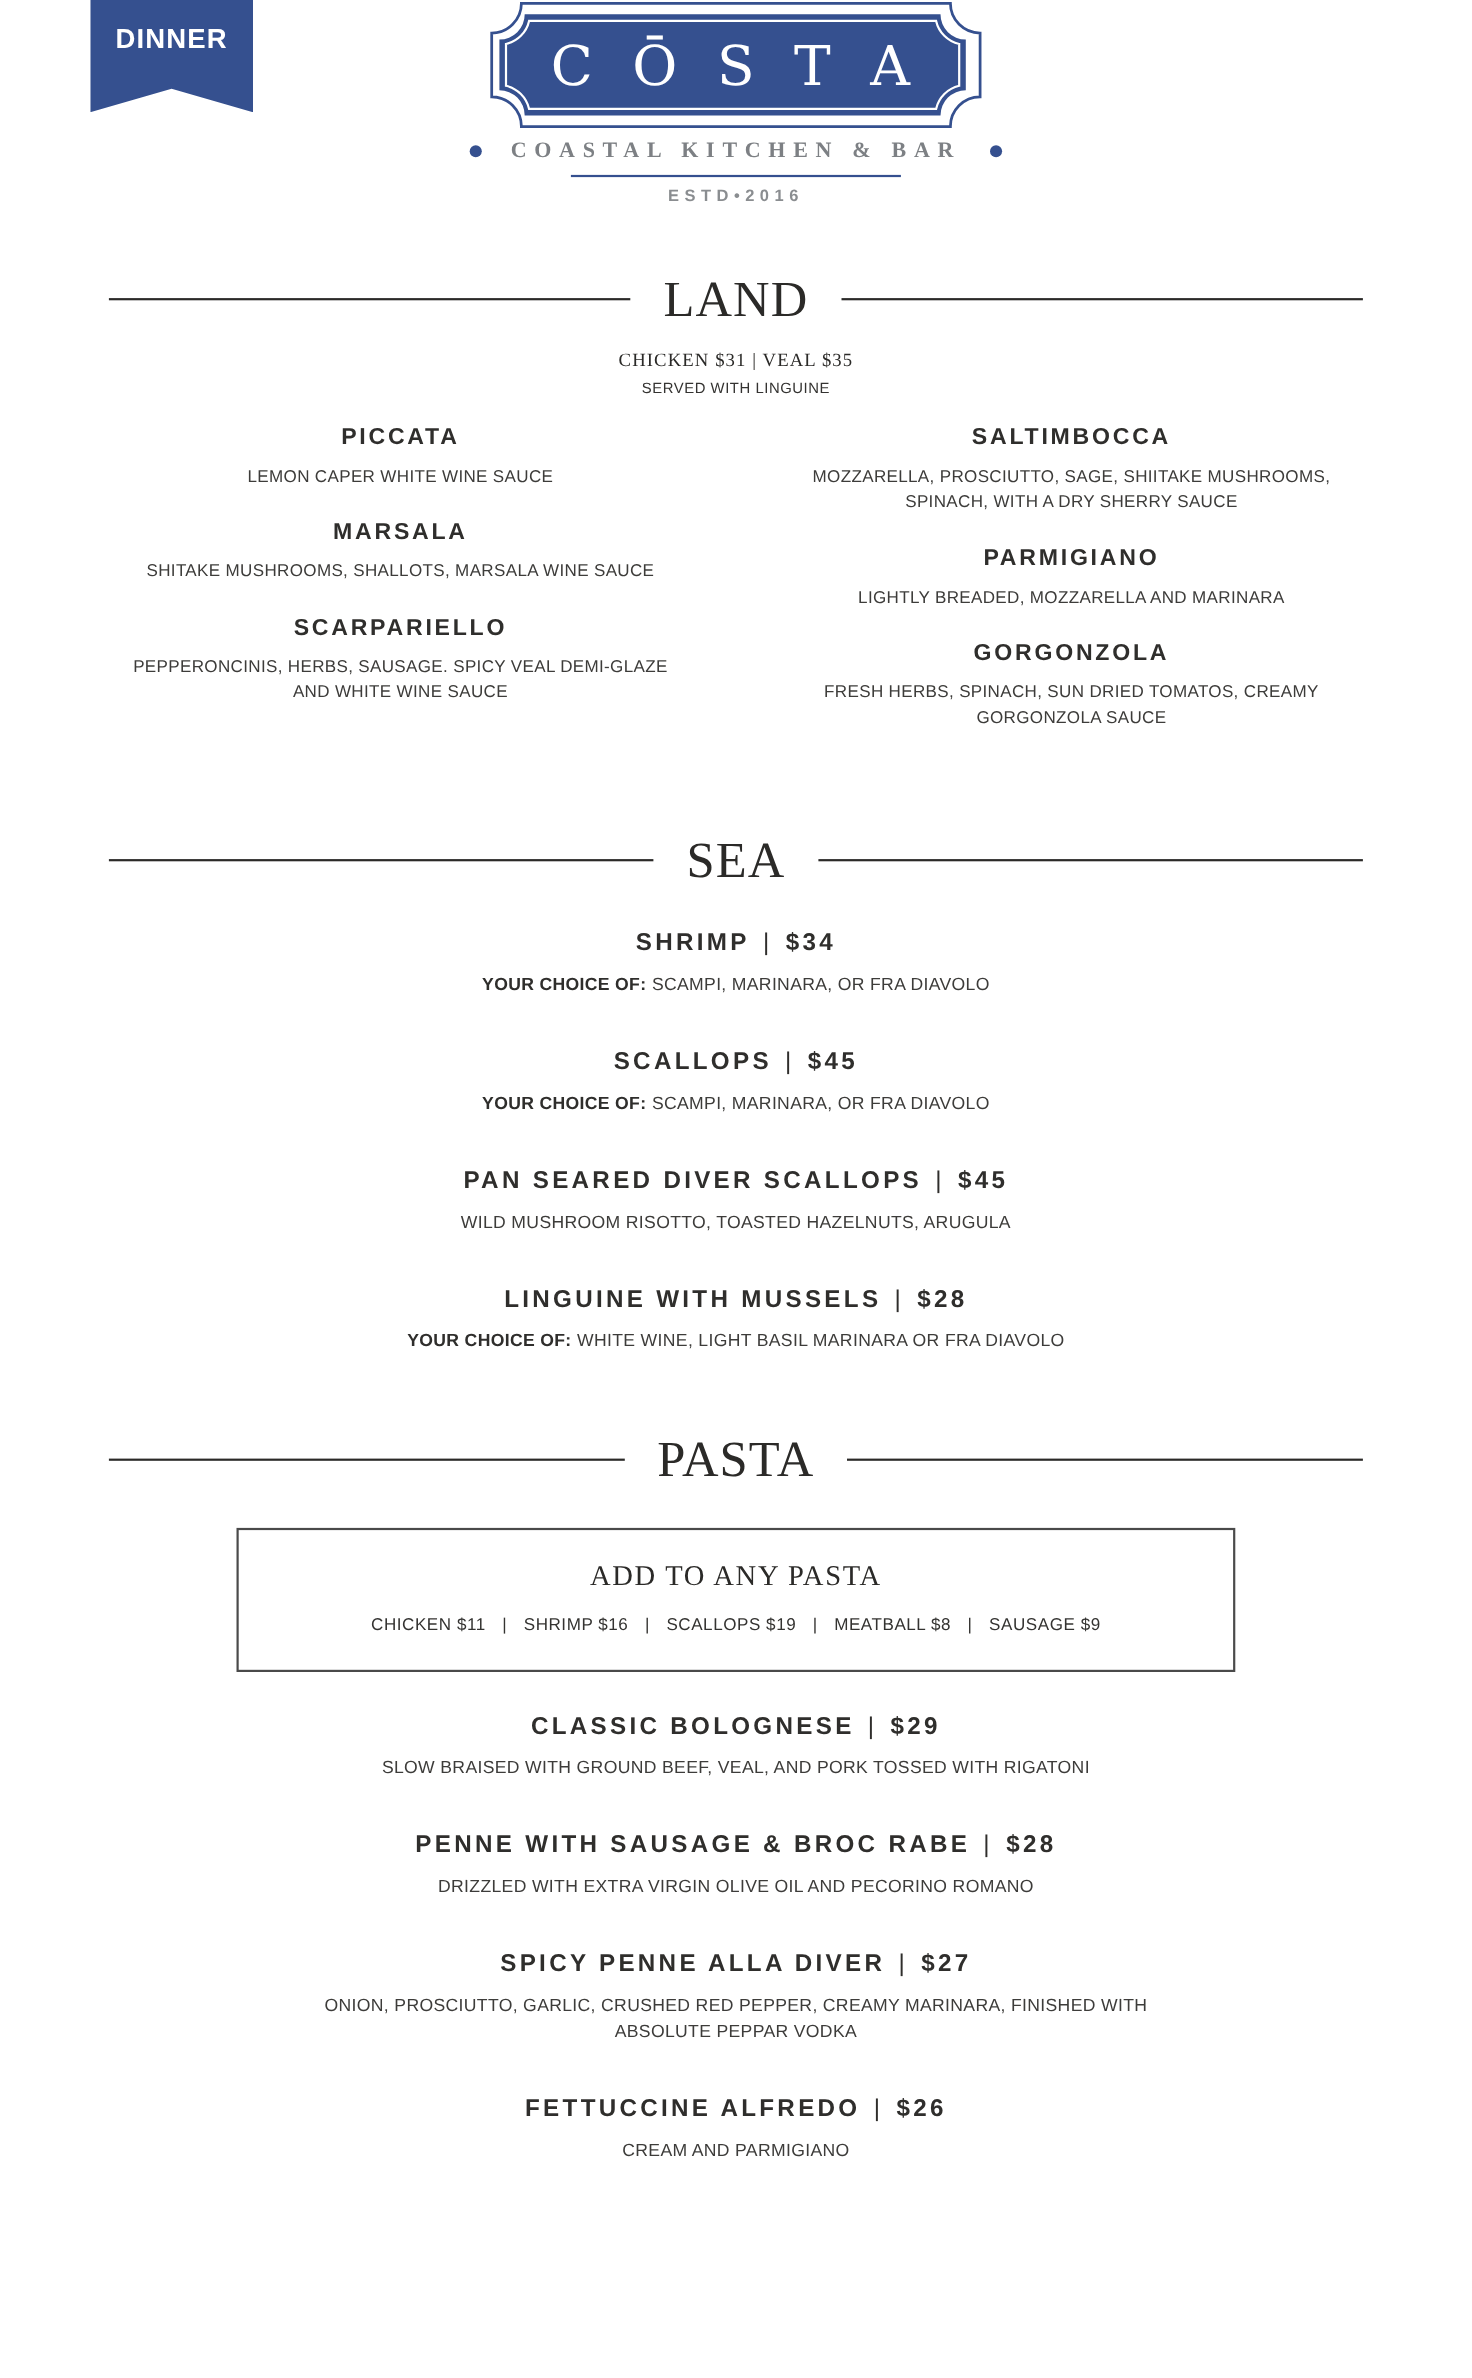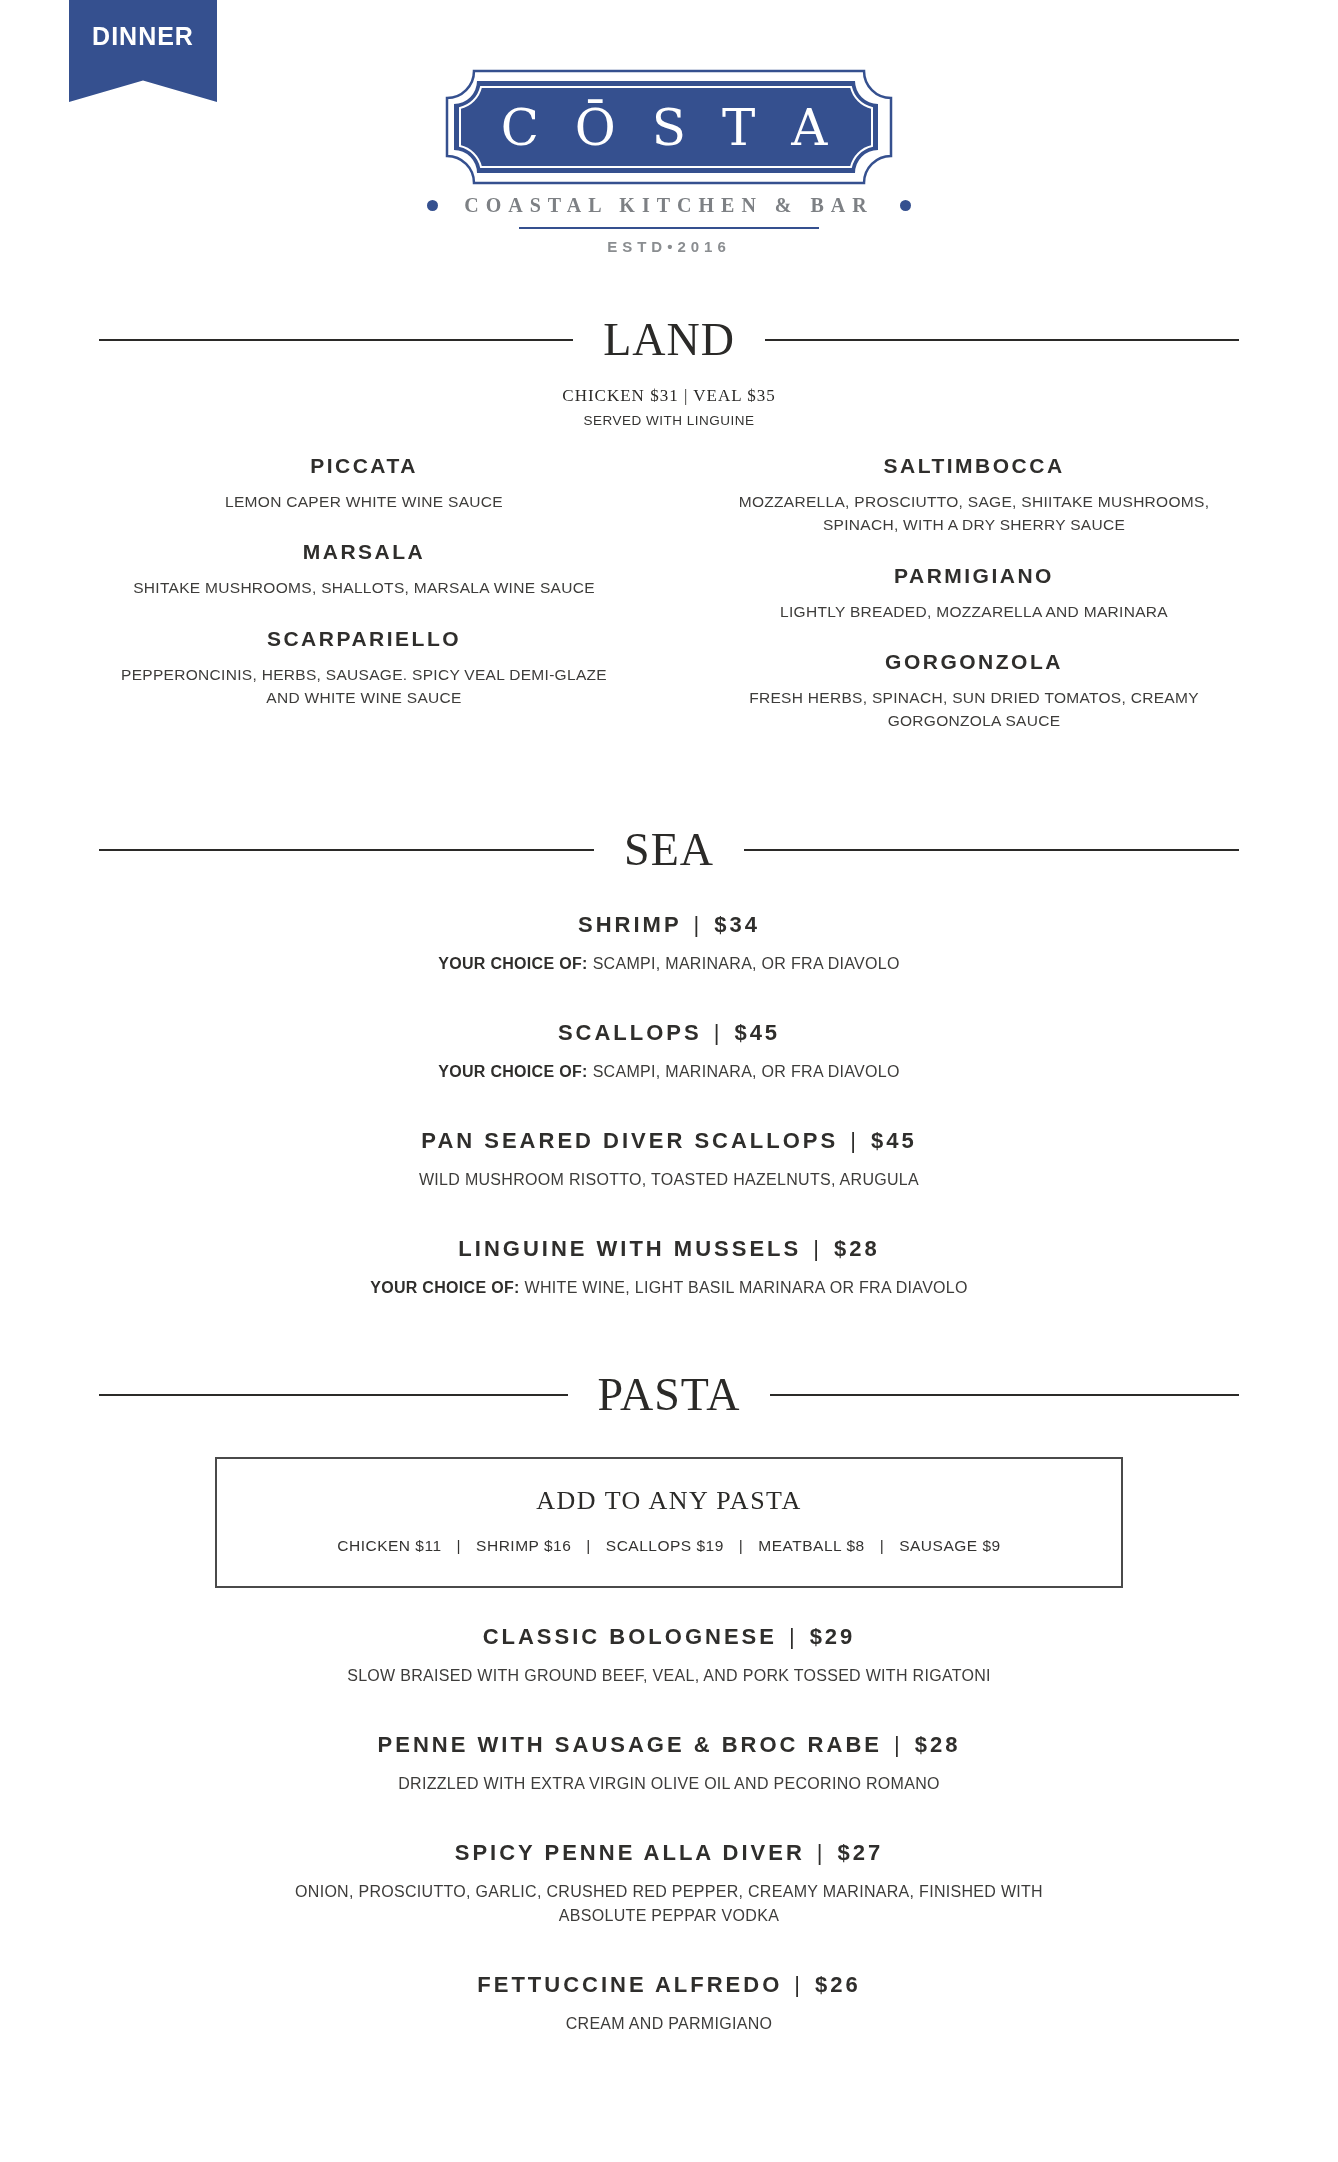--- a/index.html
+++ b/index.html
@@ -8,30 +8,30 @@
     position:relative;
     width:1338px; height:2162px;
     margin:0 auto;
     background:#ffffff;
     font-family:"Liberation Sans", sans-serif;
     color:#2f2e2c;
     overflow:hidden;
   }
   
   .ribbon {
-    position:absolute; left:69px; top:0;
+    position:absolute; left:82px; top:0;
     width:148px; height:102px;
     background:#35508f;
     clip-path:polygon(0 0,100% 0,100% 100%,50% 79%,0 100%);
     display:flex; align-items:center; justify-content:center;
     padding-bottom:30px;
     color:#ffffff; font-weight:bold; font-size:25px; letter-spacing:1px;
   }
   
-  .logo-wrap { padding-top:68px; text-align:center; }
+  .logo-wrap { text-align:center; }
   .plaque { display:block; margin:0 auto; }
   .tagline {
     margin-top:8px;
     display:flex; align-items:center; justify-content:center; gap:26px;
   }
   .tagline .dot { width:11px; height:11px; border-radius:50%; background:#35508f; }
   .tagline .tagline-text {
     font-family:"Liberation Serif", serif;
     font-size:20px; letter-spacing:7px; color:#7d8084; font-weight:bold;
   }

